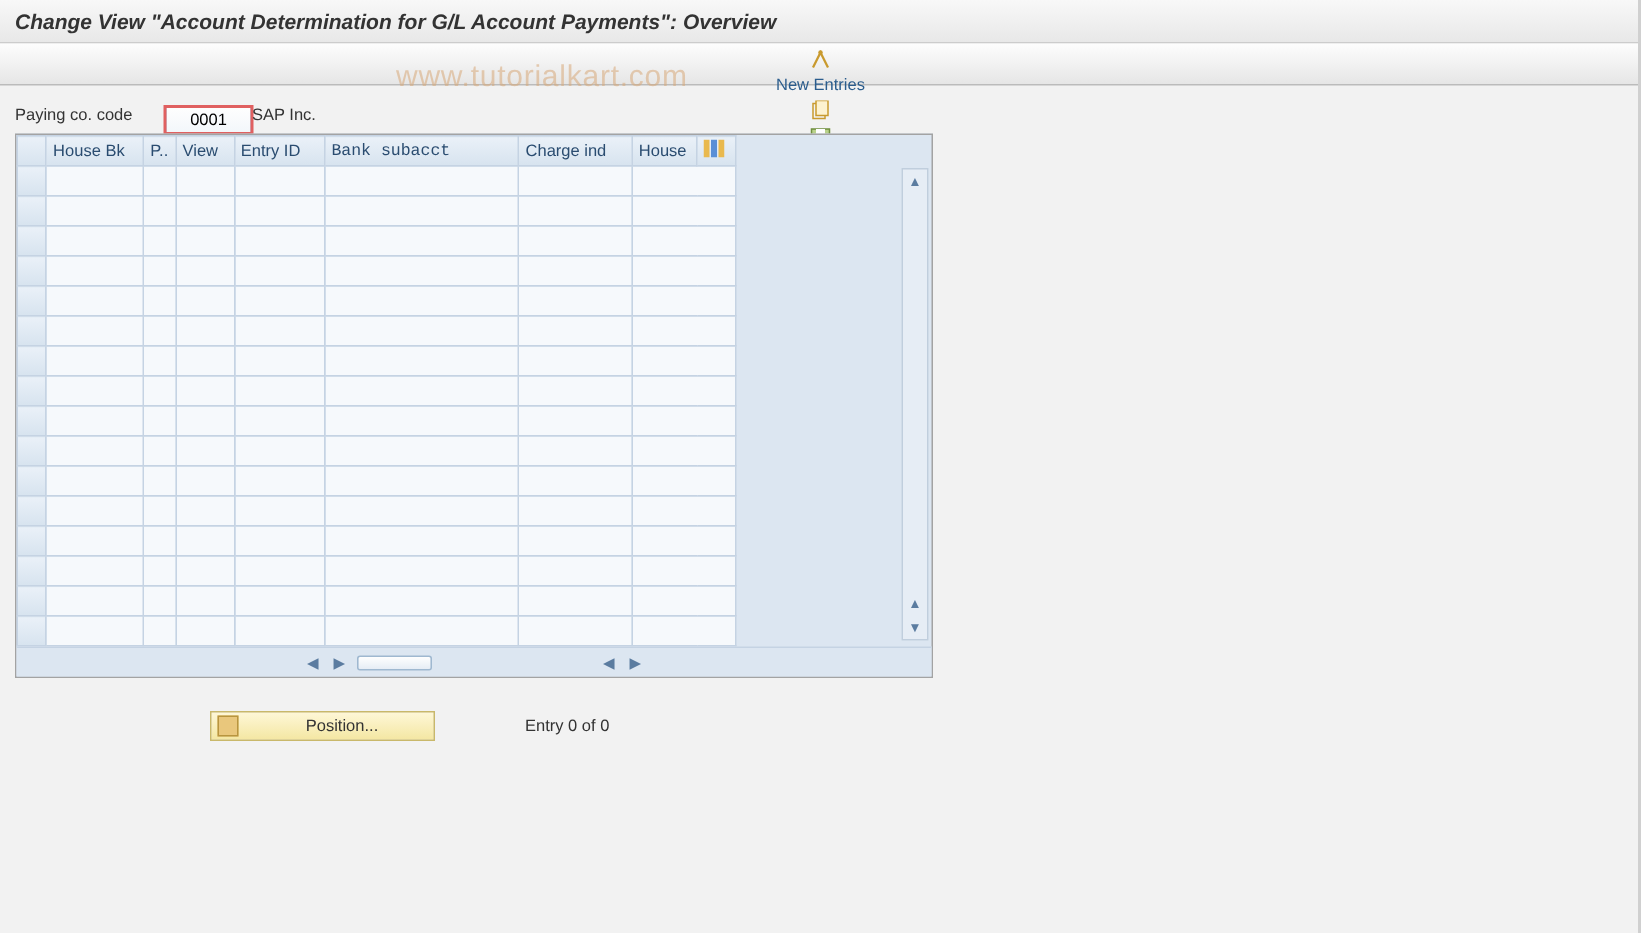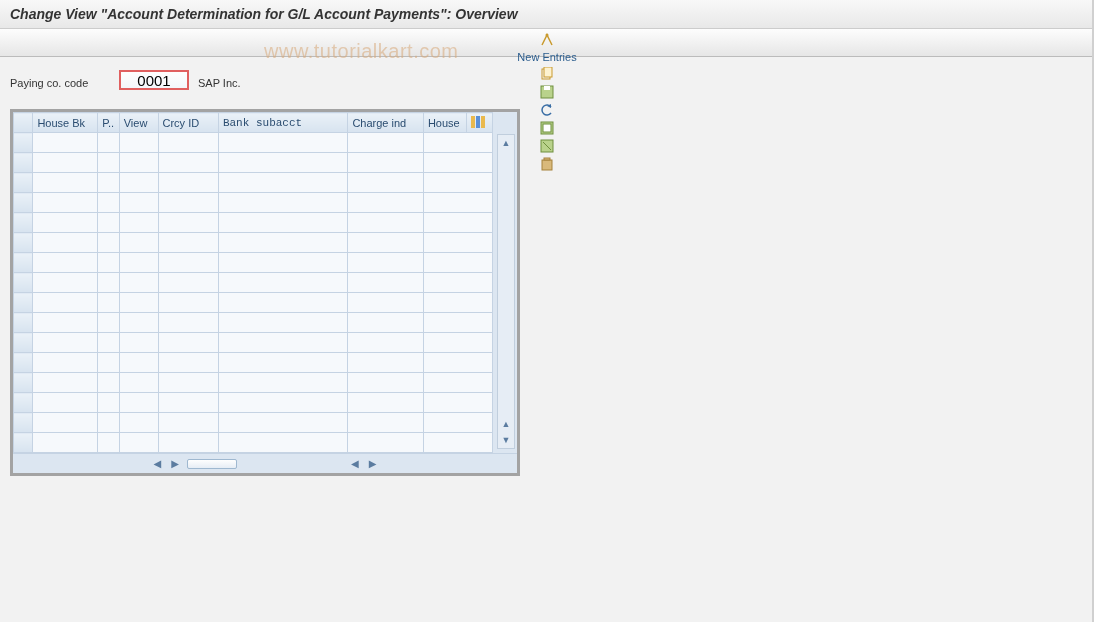--- a/index.html
+++ b/index.html
@@ -50,42 +50,40 @@
     color: #d8a97a;
     opacity: 0.55;
     pointer-events: none;
     letter-spacing: 0.5px;
   }
   .content {
     padding: 14px 10px;
   }
   .field-row {
     display: flex;
-    align-items: flex-end;
-    gap: 10px;
-    margin-bottom: 20px;
+    align-items: flex-start;
     font-size: 11px;
     color: #333;
   }
   .field-label { min-width: 100px; }
   .field-input {
-    width: 68px;
+    width: 58px;
     height: 18px;
     border: 1px solid #8cb0d6;
     background: #fff;
-    font-size: 15px;
+    font-size: 11px;
     text-align: center;
     padding: 0 2px;
     background-image: linear-gradient(#fefefe,#f3f7fb);
     outline: 2px solid #e06060;
     outline-offset: -1px;
   }
   .table-shell {
-    width: 510px;
-    border: 3px solid #a3a3a3;
+    width: 612px;
+    border: 1px solid #a3a3a3;
     background: #dce6f1;
     position: relative;
   }
   .grid {
     border-collapse: collapse;
     width: 480px;
     table-layout: fixed;
   }
   .grid th, .grid td {
     border: 1px solid #c5d3e3;
@@ -244,21 +242,21 @@
   </div>
 
   <div class="table-shell">
     <table class="grid">
       <thead>
         <tr>
           <th class="row-sel"></th>
           <th class="col-housebk">House Bk</th>
           <th class="col-p">P..</th>
           <th class="col-crcy">View</th>
-          <th class="col-acctid">Crcy ID</th>
+          <th class="col-acctid">Entry ID</th>
           <th class="col-banksub">Bank subacct</th>
           <th class="col-charge">Charge ind</th>
           <th class="col-busa">House</th>
           <th class="config-cell">
             <svg width="14" height="12">
                 <rect x="0" y="0" width="4" height="12" fill="#e9b94e"></rect>
                 <rect x="5" y="0" width="4" height="12" fill="#5a8fd6"></rect>
                 <rect x="10" y="0" width="4" height="12" fill="#e9b94e"></rect>
               </svg>
           </th>
@@ -435,15 +433,22 @@
     <div class="hscroll">
       <span class="arrow">◀</span>
       <span class="arrow">▶</span>
       <span class="thumb"></span>
       <span style="flex:0 0 100px"></span>
       <span class="arrow">◀</span>
       <span class="arrow">▶</span>
     </div>
   </div>
 
+  <div class="footer-row">
+    <div class="position-btn">
+      <span class="mini-icon"></span>
+      <span style="flex:1;text-align:center;">Position...</span>
+    </div>
+    <span class="entry-text">Entry 0 of 0</span>
+  </div>
 </div>
 
 <div class="right-border"></div>
 
 </body></html>

